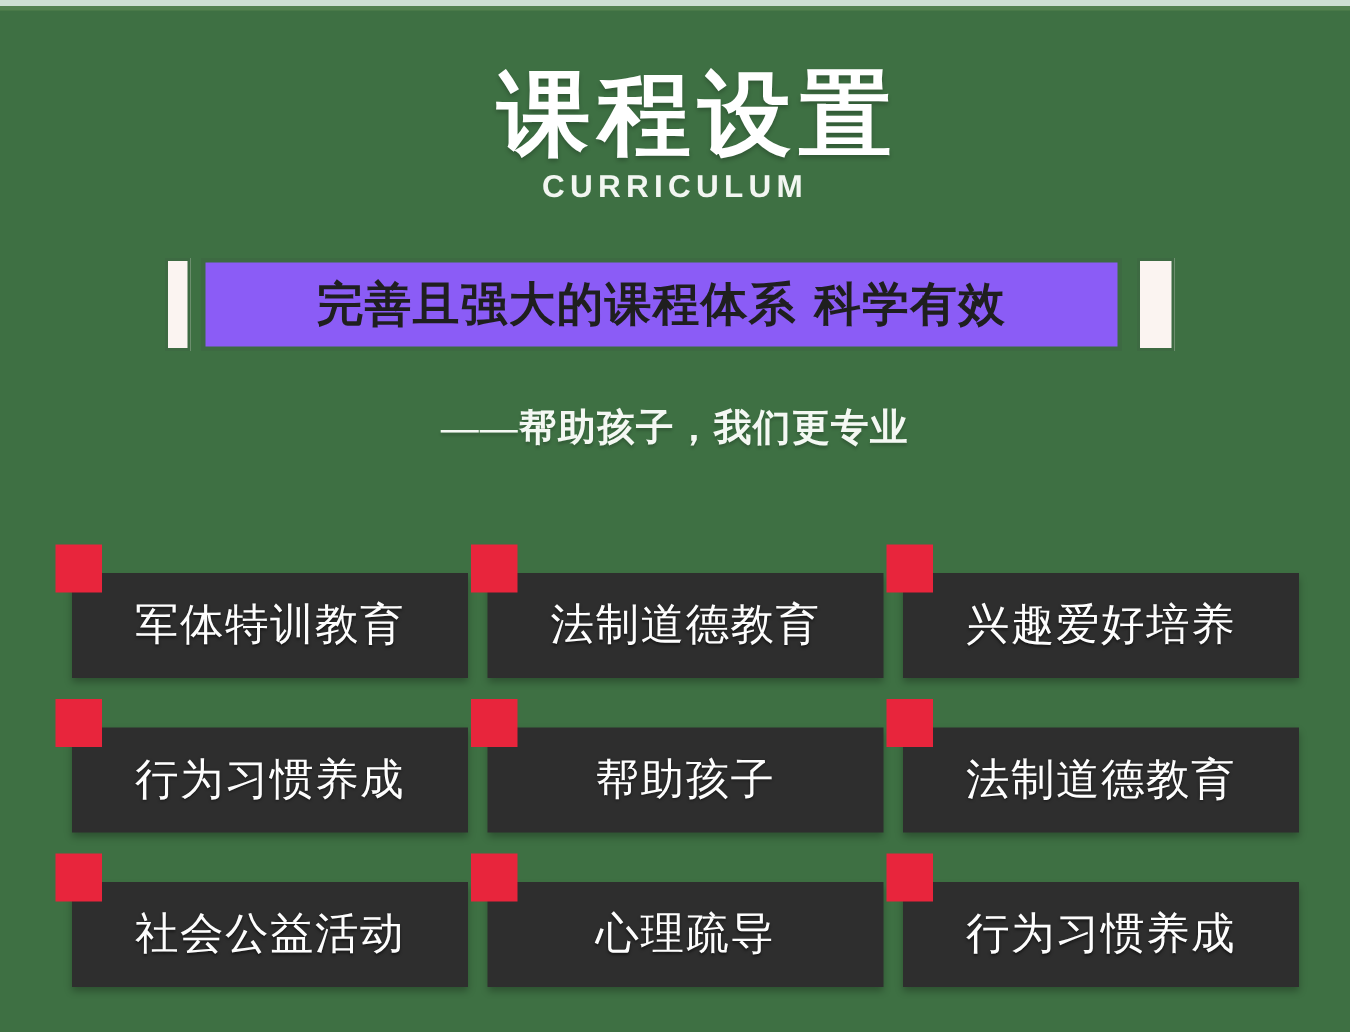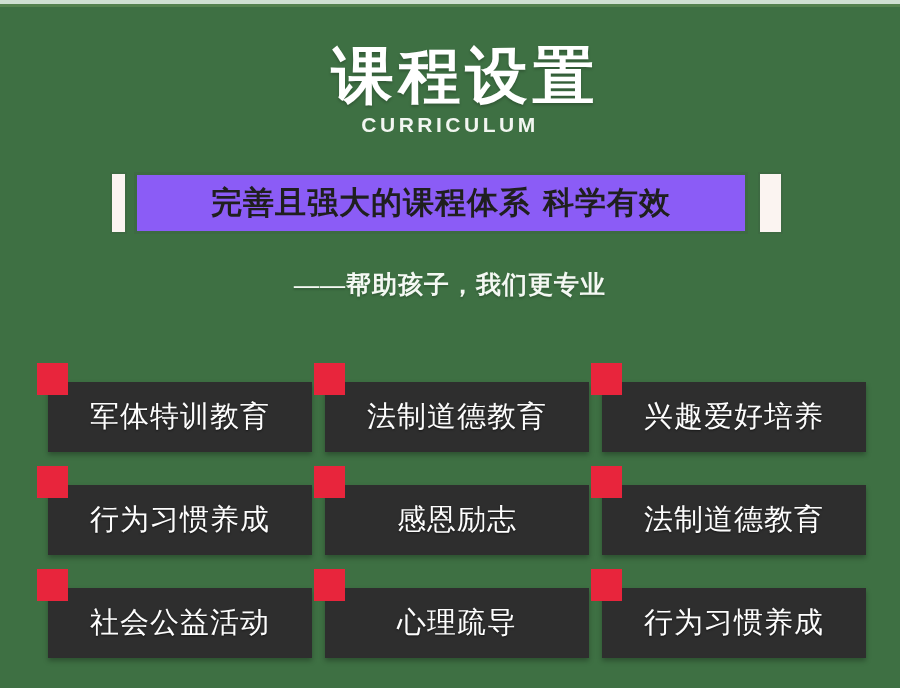--- a/index.html
+++ b/index.html
@@ -212,21 +212,21 @@
     <div class="card-cell" style="left:28px;  top:103px;">
       <div class="card-accent"></div>
       <div class="card-box">
         <span class="card-label">行为习惯养成</span>
       </div>
     </div>
 
     <div class="card-cell" style="left:305px; top:103px;">
       <div class="card-accent"></div>
       <div class="card-box">
-        <span class="card-label">感恩励志</span>
+        <span class="card-label">帮助孩子</span>
       </div>
     </div>
 
     <div class="card-cell" style="left:582px; top:103px;">
       <div class="card-accent"></div>
       <div class="card-box">
         <span class="card-label">法制道德教育</span>
       </div>
     </div>
 

